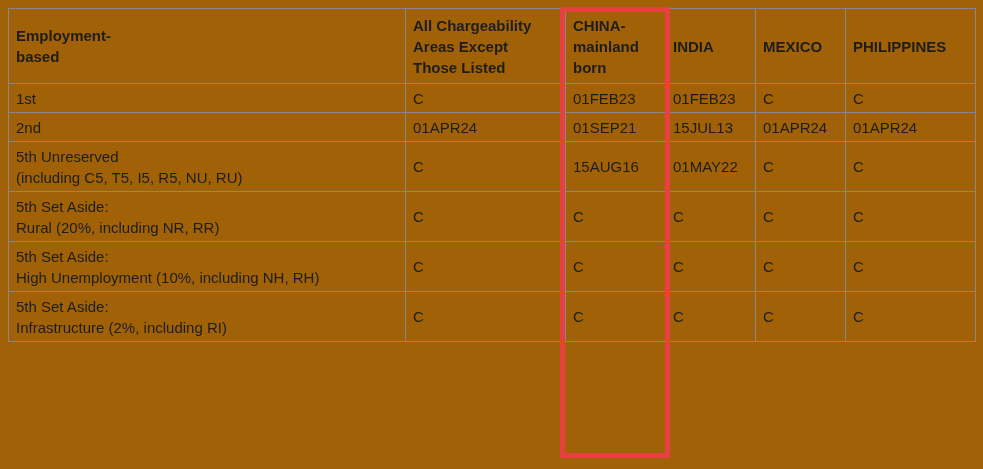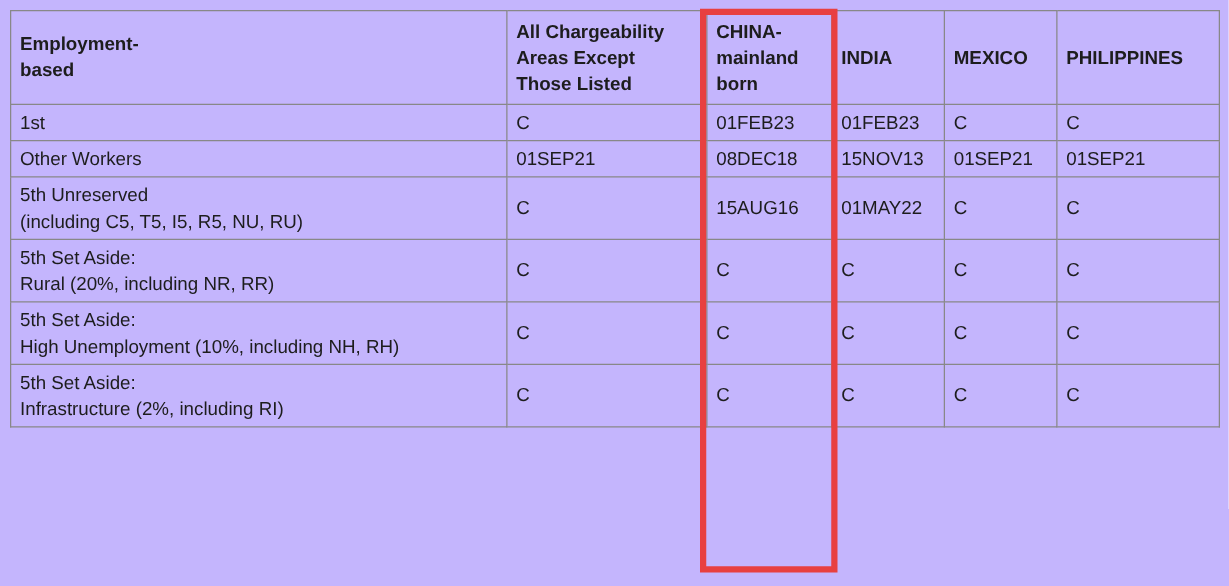--- a/index.html
+++ b/index.html
@@ -6,21 +6,21 @@
     margin: 0;
     padding: 0;
     background: #ffffff;
     font-family: "Liberation Sans", "DejaVu Sans", sans-serif;
     color: #1d1d1d;
   }
   #canvas {
     position: relative;
     width: 983px;
     height: 469px;
-    background: #c4b5fd;
+    background: #a16207;
     overflow: hidden;
   }
   table.vb {
     position: absolute;
     left: 8px;
     top: 8px;
     border-collapse: collapse;
     table-layout: fixed;
     width: 967px;
     border: 1px solid var(--border-outer, #555);
@@ -94,26 +94,26 @@
     <tbody>
         <tr class="h1">
       <td class="cat">1st</td>
       <td class="val">C</td>
       <td class="val">01FEB23</td>
       <td class="val">01FEB23</td>
       <td class="val">C</td>
       <td class="val">C</td>
     </tr>
         <tr class="h1">
-      <td class="cat">Other Workers</td>
+      <td class="cat">2nd</td>
+      <td class="val">01APR24</td>
       <td class="val">01SEP21</td>
-      <td class="val">08DEC18</td>
-      <td class="val">15NOV13</td>
-      <td class="val">01SEP21</td>
-      <td class="val">01SEP21</td>
+      <td class="val">15JUL13</td>
+      <td class="val">01APR24</td>
+      <td class="val">01APR24</td>
     </tr>
         <tr class="h2">
       <td class="cat">5th Unreserved
 (including C5, T5, I5, R5, NU, RU)</td>
       <td class="val">C</td>
       <td class="val">15AUG16</td>
       <td class="val">01MAY22</td>
       <td class="val">C</td>
       <td class="val">C</td>
     </tr>

